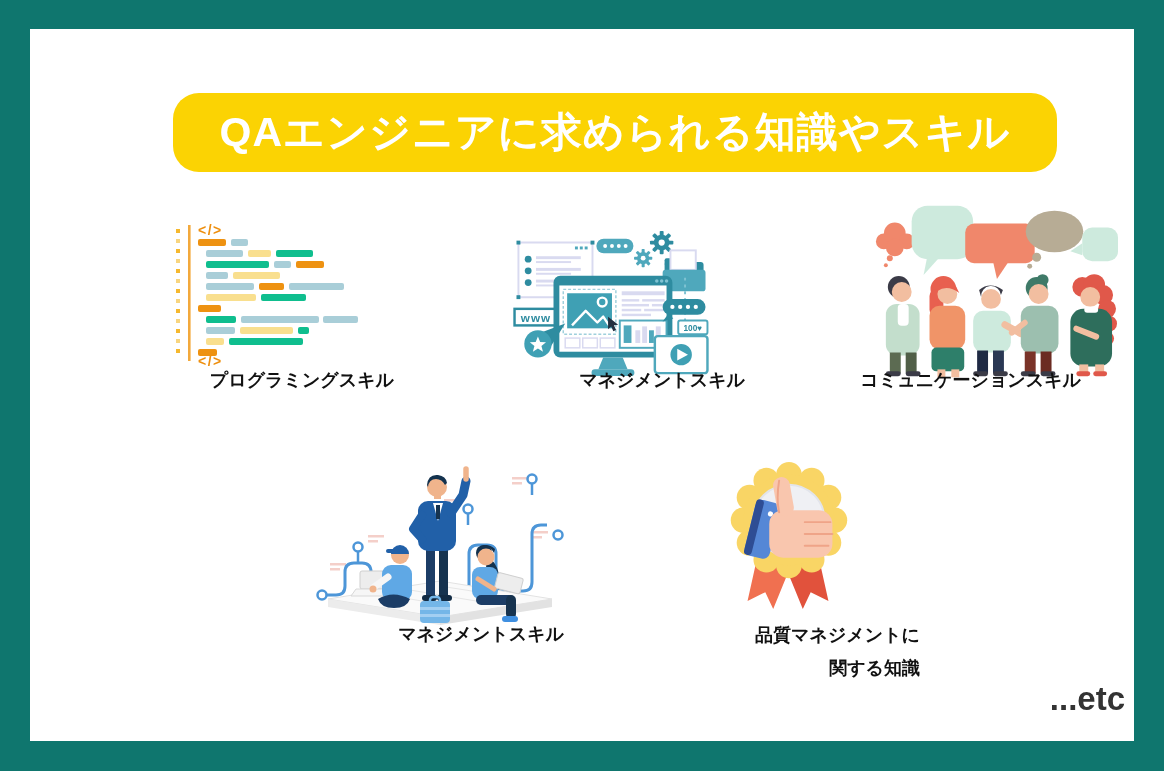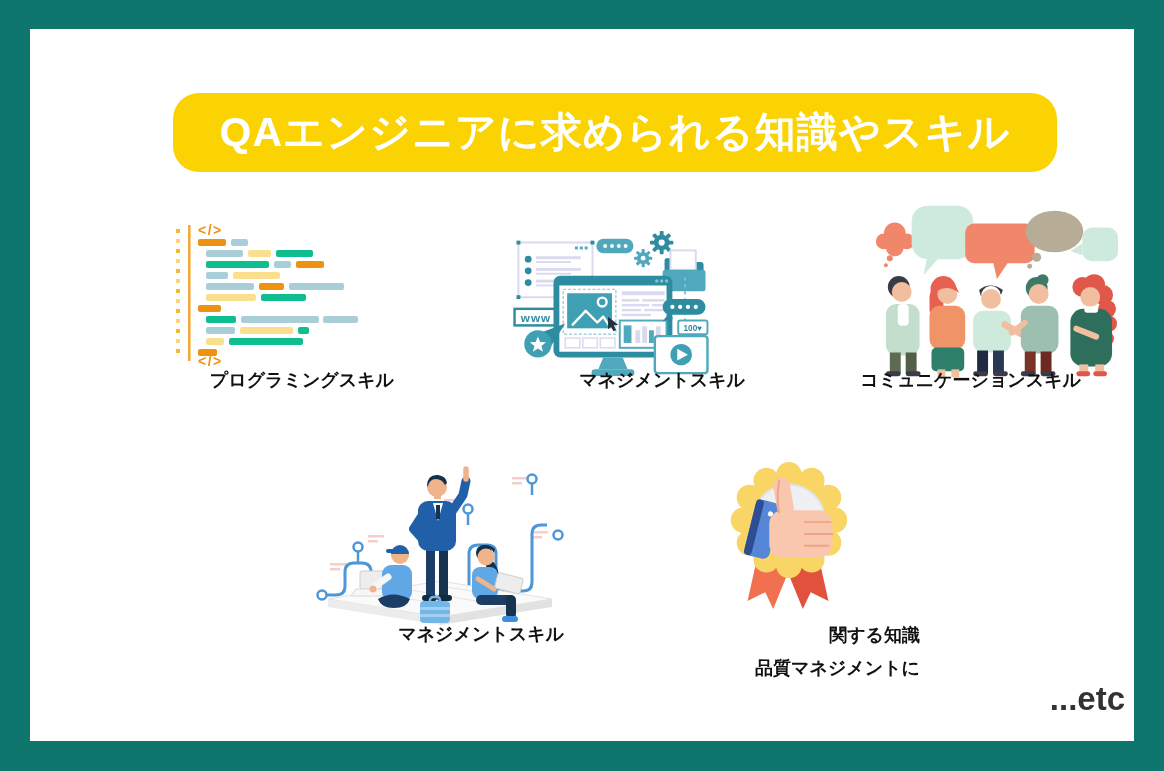--- a/index.html
+++ b/index.html
@@ -479,20 +479,20 @@
             <path d="M66,32 q-3,18 0,32" fill="none" stroke="#EFA488" stroke-width="2" stroke-linecap="round"></path>
             <g stroke="#EFA488" stroke-width="2" stroke-linecap="round">
               <line x1="92" y1="74" x2="118" y2="74"></line>
               <line x1="92" y1="86" x2="120" y2="86"></line>
               <line x1="92" y1="98" x2="116" y2="98"></line>
             </g>
           </g>
         </svg>
       </div>
       <div class="lbl l5">
+        <div>品質マネジメントに</div>
         <div>関する知識</div>
-        <div>品質マネジメントに</div>
       </div>
     </figure>
 
     <div class="etc">...etc</div>
   </div>
 </div>
 
 </body></html>

